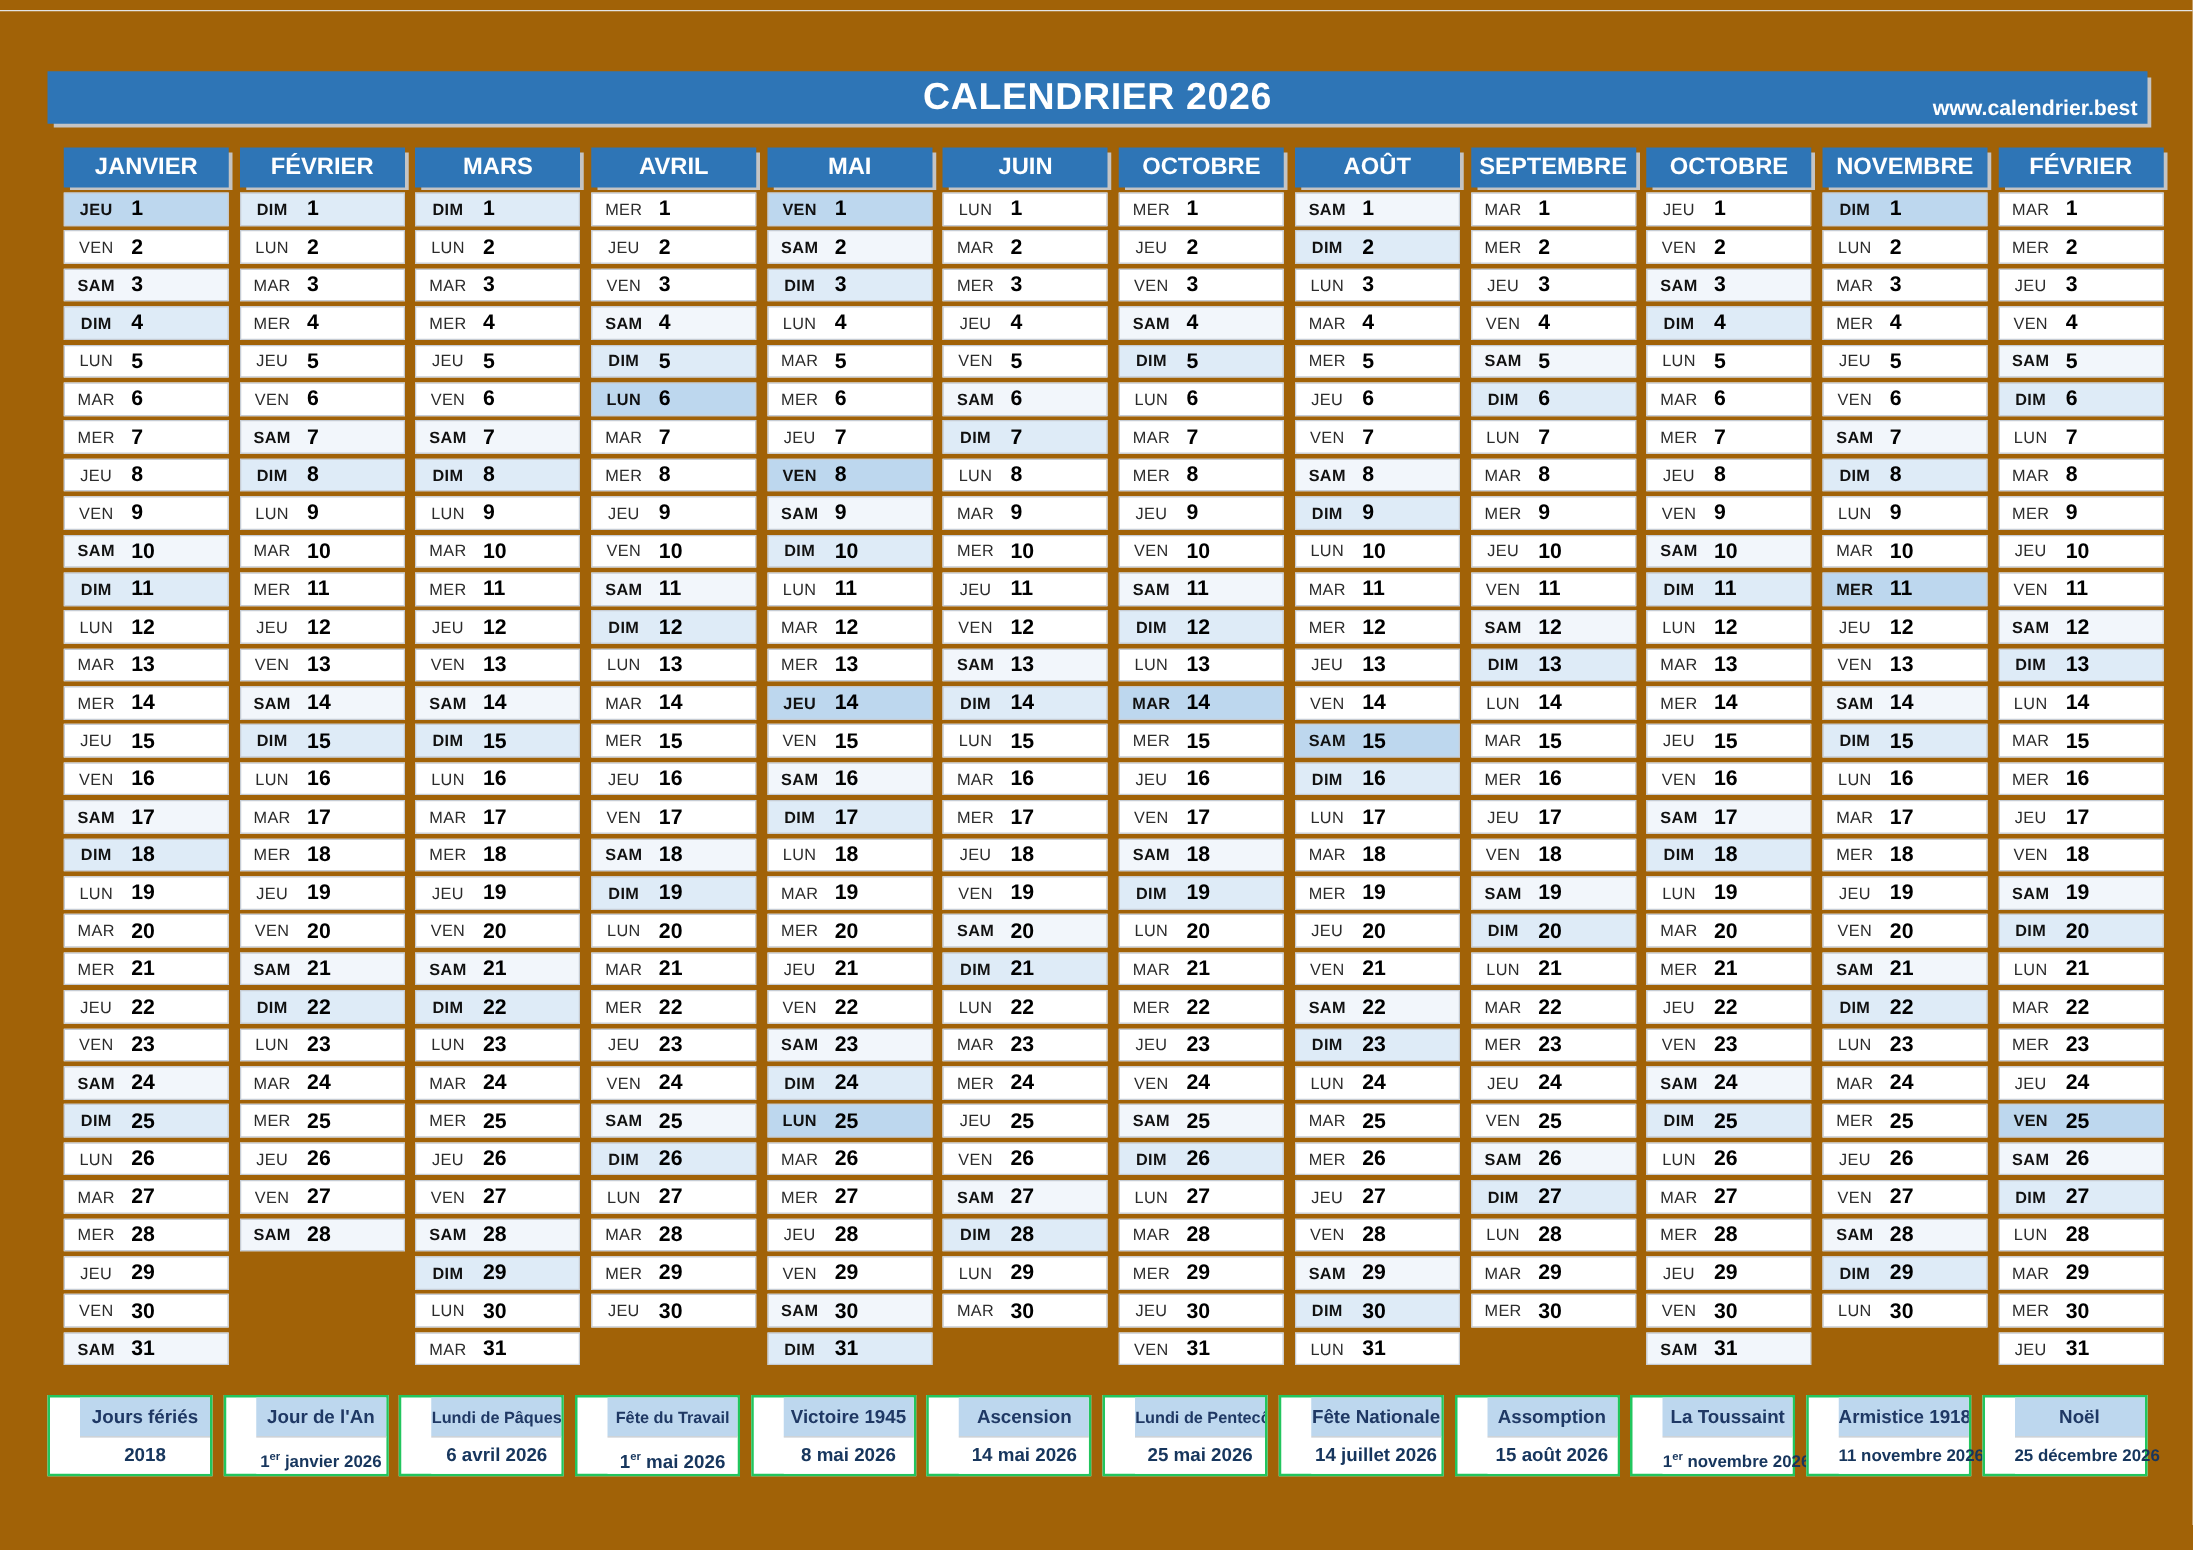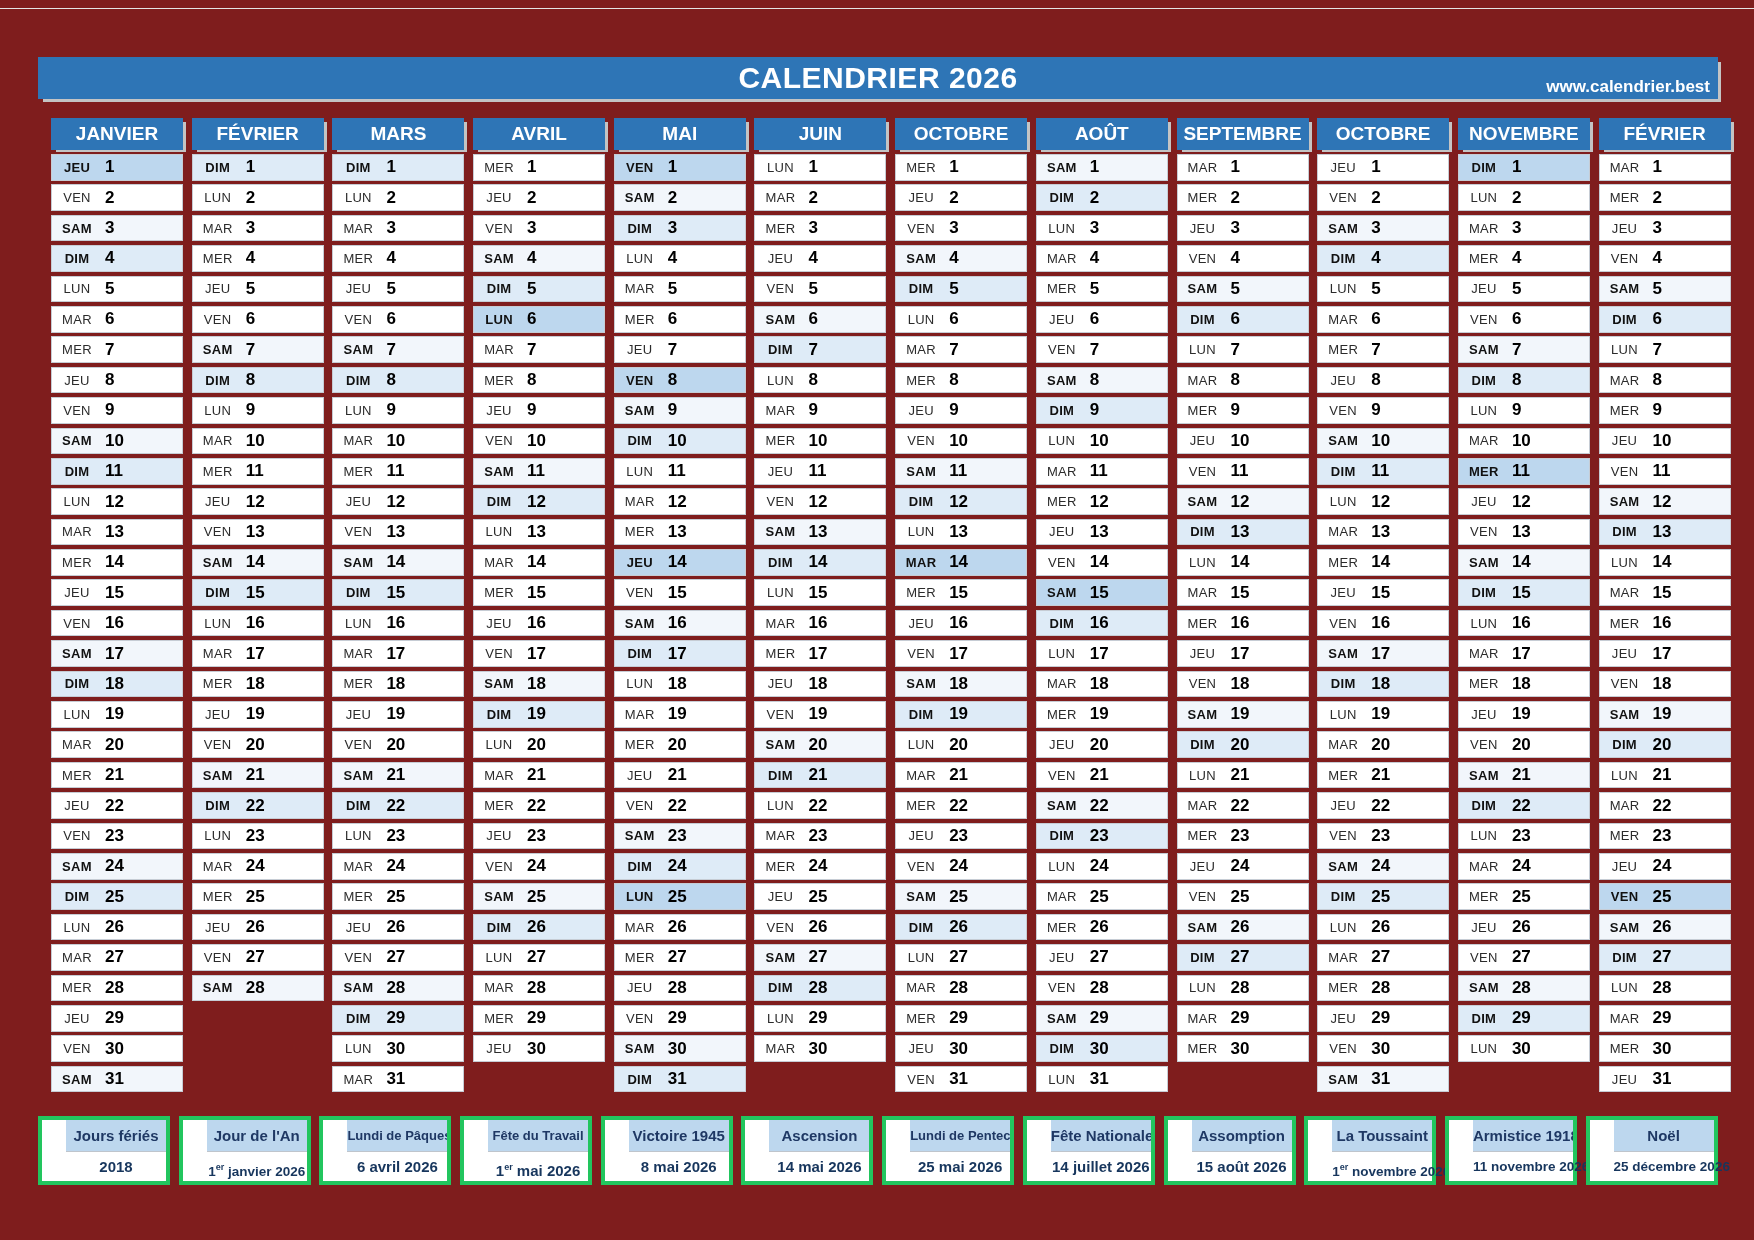--- a/index.html
+++ b/index.html
@@ -1,21 +1,21 @@
 <!DOCTYPE html>
 <html lang="fr" style="--header-blue: #2E75B6; --holiday: #BDD7EE; --sunday: #DEEBF7; --saturday: #F2F6FB; --legend-text: #1F3864;"><head>
 <meta charset="utf-8">
 <style>
   * { margin:0; padding:0; box-sizing:border-box; }
   html,body { background:#ffffff; }
   body {
     font-family:"Liberation Sans", sans-serif;
     width:1754px; height:1240px; position:relative; overflow:hidden;
   }
-  .page { position:absolute; inset:0; background:#7f1d1d; }
+  .page { position:absolute; inset:0; background:#a16207; }
   .topline { position:absolute; top:8px; left:0; width:100%; height:1px; background:#e4e4e4; }
 
   
   .titlebar {
     position:absolute; left:38px; top:57px; width:1680px; height:42px;
     background:var(--header-blue,#2E75B6);
     box-shadow:4px 4px 0 -1px #c4c4c4;
   }
   .title {
     position:absolute; left:0; right:0; top:0; bottom:0;
@@ -53,21 +53,21 @@
     letter-spacing:0.3px;
   }
   .day-cell.bold-name .day-abbrev { font-weight:bold; color:#111; }
   .day-num { font-size:17px; font-weight:bold; color:#000; margin-left:3px; }
 
   
   .legend {
     position:absolute; left:38px; top:1116px; width:1680px;
     display:grid; grid-template-columns:repeat(12,132px); column-gap:8.7px;
   }
-  .legend-box { border:4px solid #22c55e; background:#fff;padding-left:24px; }
+  .legend-box { border:2px solid #22c55e; background:#fff;padding-left:24px; }
   .legend-title {
     height:31px; line-height:31px; text-align:center;
     background:var(--holiday,#BDD7EE);
     color:var(--legend-text,#1F3864); font-size:15px; font-weight:bold;
     white-space:nowrap; overflow:hidden;
   }
   .legend-title.tight { font-size:13px; }
   .legend-date {
     height:30px; line-height:30px; text-align:center;
     border-top:1px solid #bfc5cc; background:#fff;

